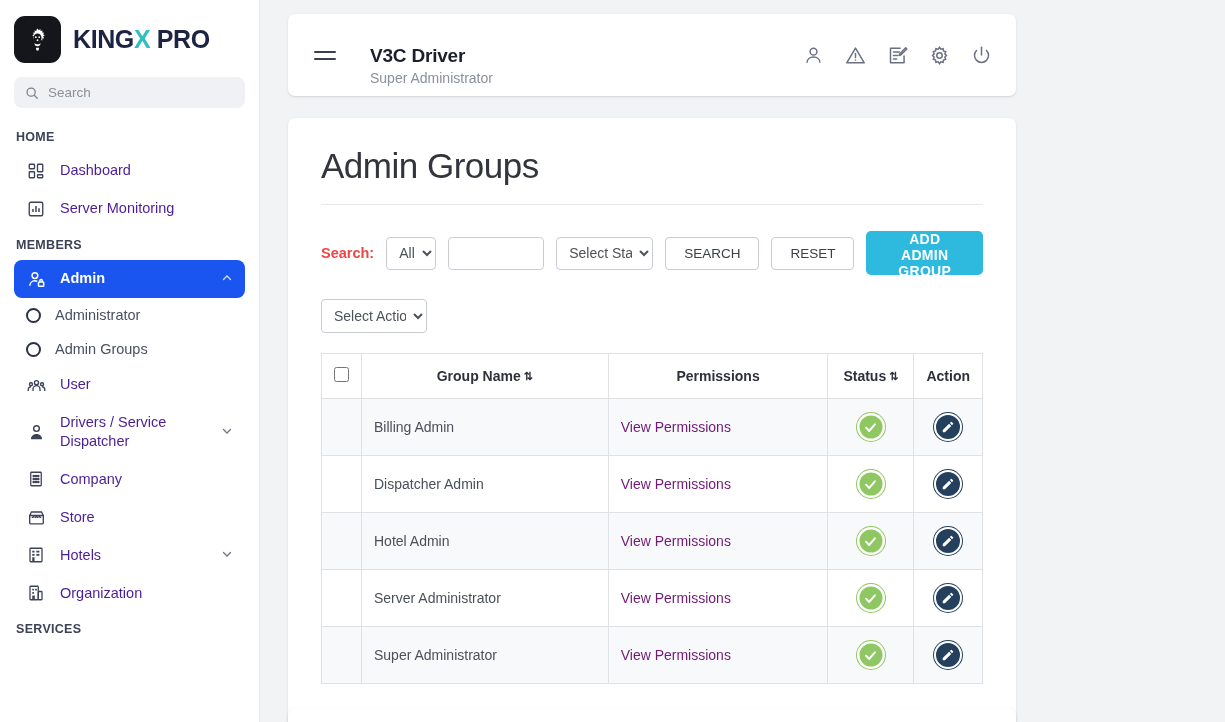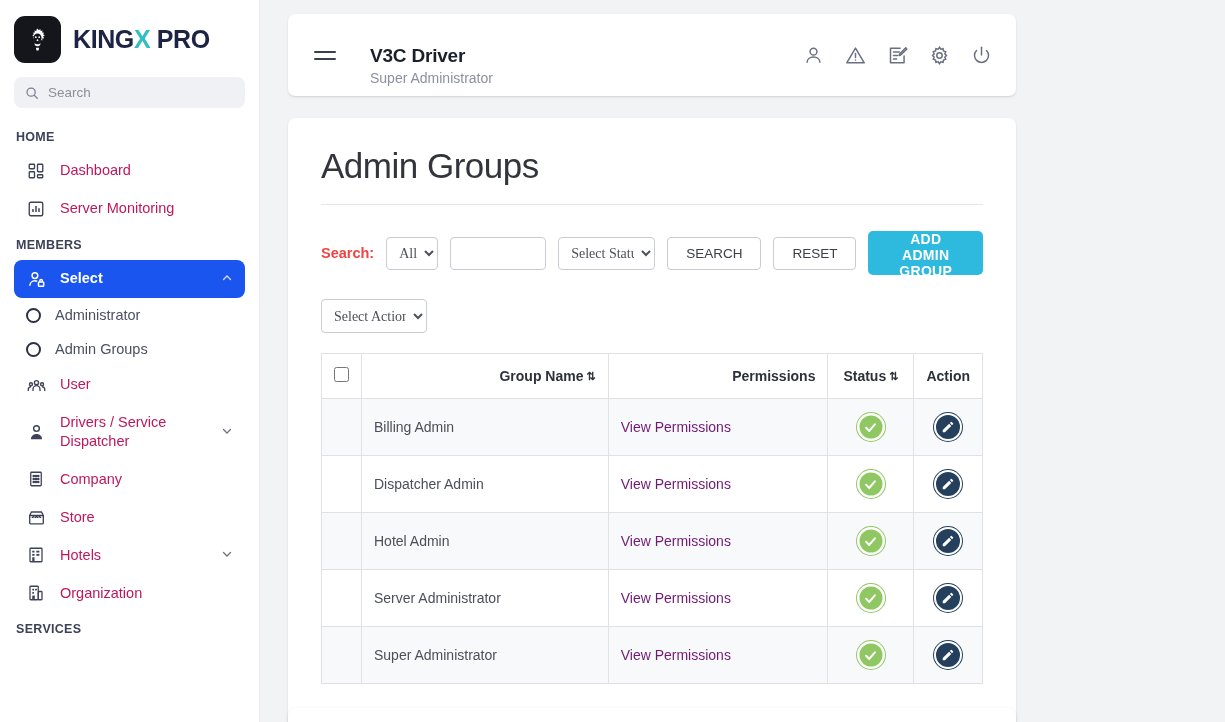--- a/index.html
+++ b/index.html
@@ -49,21 +49,21 @@
 
   .nav-section {
     font-size: 12.5px; font-weight: 700; color: #3c4257;
     letter-spacing: 0.3px;
     padding: 10px 16px 8px 16px;
   }
   .nav-item {
     display: flex; align-items: center; gap: 14px;
     margin: 0 14px; padding: 9px 12px;
     border-radius: 8px; cursor: pointer;
-    color: #be185d; font-size: 14.5px;
+    color: #4c1d95; font-size: 14.5px;
     min-height: 38px;
   }
   .nav-item .ico { flex: 0 0 20px; display: flex; align-items: center; justify-content: center; }
   .nav-item .lbl { flex: 1; line-height: 1.32; }
   .nav-item .chev { flex: 0 0 12px; opacity: .8; }
   .nav-item.active { background: #1b55f0; color: #ffffff; font-weight: 600; }
   .nav-sub {
     display: flex; align-items: center; gap: 14px;
     margin: 0 14px; padding: 9px 12px;
     border-radius: 8px; cursor: pointer;
@@ -98,21 +98,21 @@
   .page-title {
     font-size: 35px; font-weight: 400; color: #33353c;
     letter-spacing: -0.5px; padding-bottom: 18px;
     border-bottom: 1px solid #e6e7ea;
   }
 
   .filters { display: flex; align-items: center; gap: 12px; margin-top: 26px; }
   .filters .flabel { font-size: 14.5px; font-weight: 700; color: #ef4444; }
   .ctl {
     height: 33px; border: 1px solid #c9ccd2; border-radius: 4px;
-    background: #ffffff; font-family: Liberation Serif, serif;
+    background: #ffffff; font-family: Liberation Sans, sans-serif;
     font-size: 14px; color: #4d5158; padding: 0 8px;
     outline: none;
   }
   select.ctl { cursor: pointer; padding-right: 4px; }
   .sel-all { width: 57px; }
   .sel-status { width: 97px; }
   .txt-term { width: 96px; }
   .btn-plain {
     height: 33px; border: 1px solid #c9ccd2; border-radius: 4px;
     background: #ffffff; color: #3c4047; font-size: 13.5px;
@@ -126,21 +126,21 @@
     font-family: "Liberation Sans", sans-serif;
   }
 
   .action-row { margin-top: 24px; }
   .sel-action { width: 106px; height: 34px; }
 
   table.grid { width: 100%; border-collapse: collapse; margin-top: 20px; }
   table.grid th, table.grid td { border: 1px solid #dfe1e5; }
   table.grid th {
     background: #ffffff; font-size: 14px; font-weight: 700; color: #2e313a;
-    text-align: right; padding: 13px 12px; white-space: nowrap;
+    text-align: center; padding: 13px 12px; white-space: nowrap;
   }
   table.grid td { padding: 14px 12px; font-size: 14px; color: #4b4f59; }
   .col-chk { width: 30px; text-align: center !important; }
   .col-status { width: 86px; text-align: center !important; }
   .col-action { width: 65px; text-align: center !important; }
   tr.odd td { background: #f8f9fa; }
   tr.even td { background: #ffffff; }
   .perm-link { color: #701a75; text-decoration: none; font-size: 14px; cursor: pointer; }
   .sort { display: inline-block; margin-left: 3px; font-size: 11px; color: #2e313a; vertical-align: 1px; }
   input[type=checkbox].cbx {
@@ -225,21 +225,21 @@
 
     <div class="nav-item active">
       <span class="ico">
         <svg width="19" height="19" viewBox="0 0 24 24" fill="none" stroke="#ffffff" stroke-width="1.9">
           <circle cx="10" cy="7" r="3.6"></circle>
           <path d="M3.6 20c0-3.8 2.9-6.4 6.4-6.4 1.1 0 2.1.2 3 .7"></path>
           <rect x="14.5" y="15.2" width="6.6" height="5.3" rx="1"></rect>
           <path d="M16.2 15.2v-1.6a1.6 1.6 0 013.2 0v1.6"></path>
         </svg>
       </span>
-      <span class="lbl">Select</span>
+      <span class="lbl">Admin</span>
       <span class="chev">
         <svg width="12" height="12" viewBox="0 0 24 24" fill="none" stroke="#ffffff" stroke-width="2.6" stroke-linecap="round">
             <polyline points="5,15 12,8 19,15"></polyline>
           </svg>
       </span>
     </div>
 
     <div class="nav-sub">
       <span class="ico">
           <span class="ring"></span>

